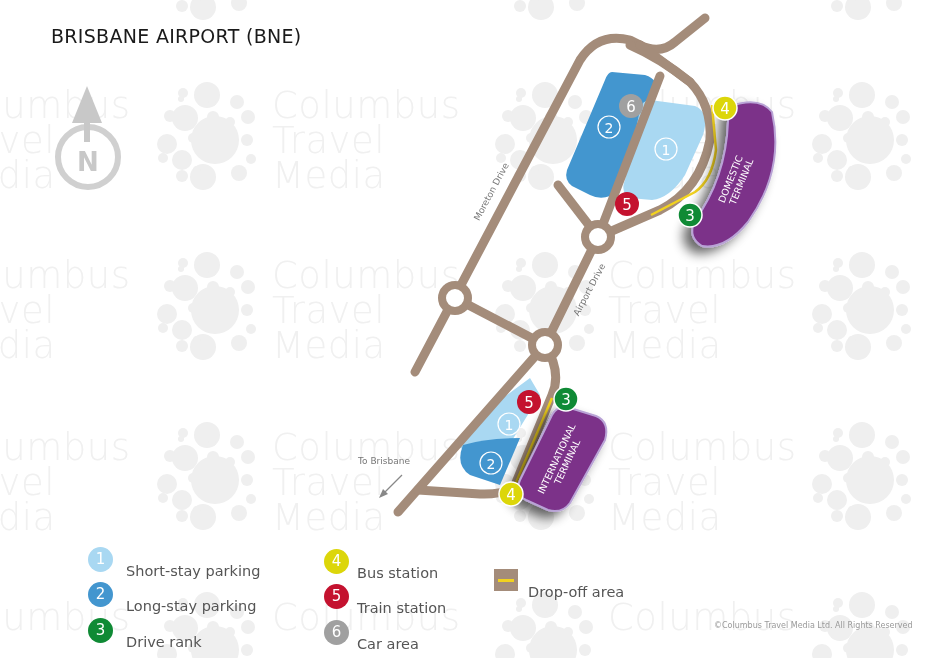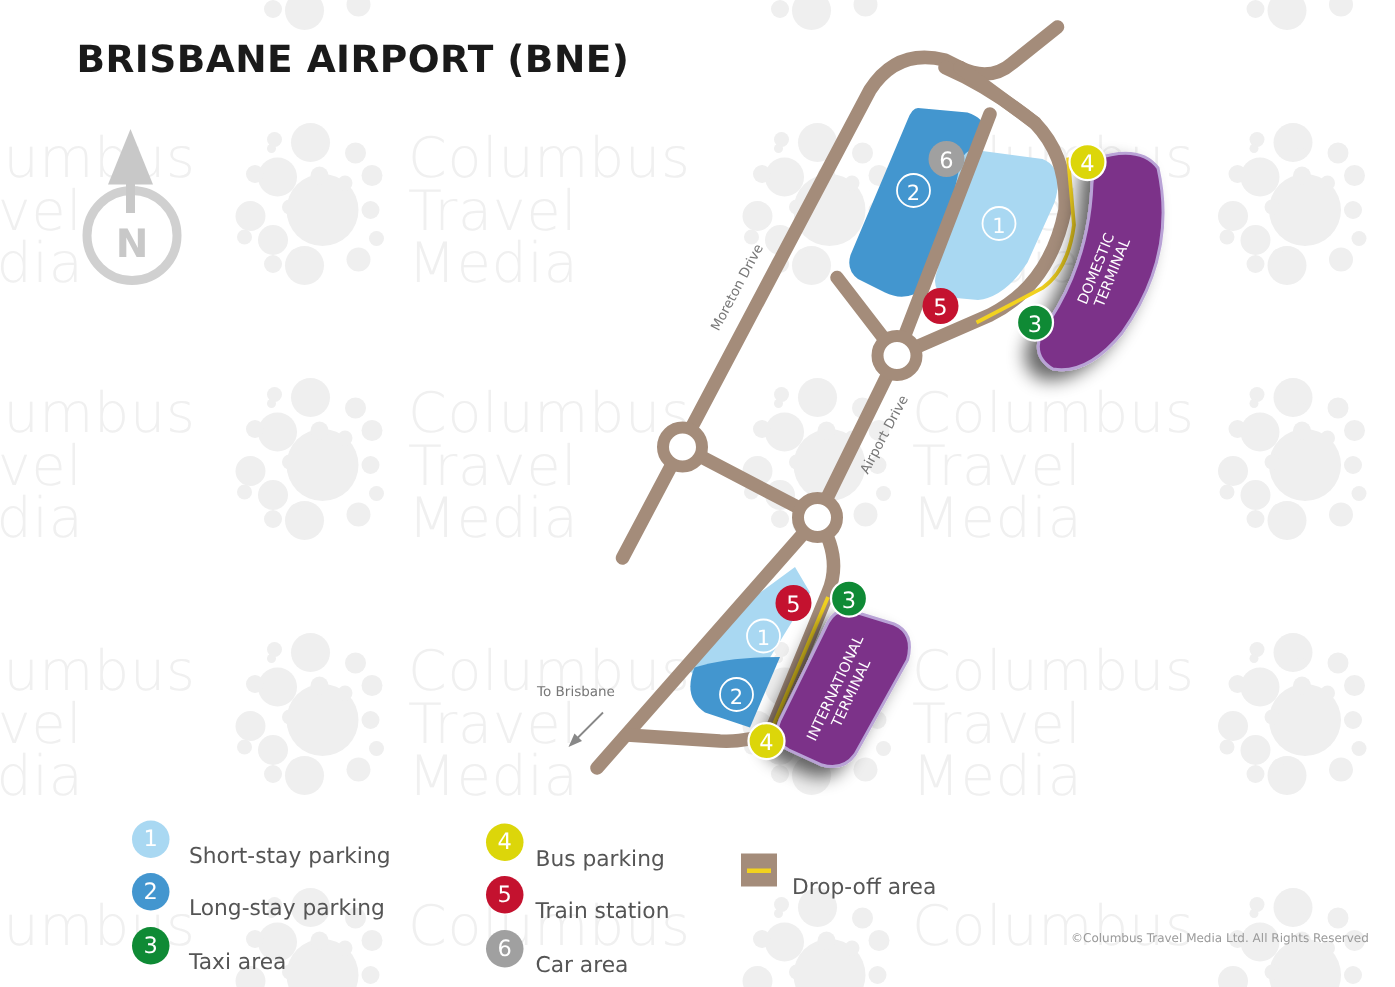--- a/index.html
+++ b/index.html
@@ -1,19 +1,19 @@
 <!DOCTYPE html>
 <html><head>
   <meta charset="utf-8">
   <style>
     html, body { margin: 0; padding: 0; }
     body { width: 930px; height: 658px; position: relative; overflow: hidden; background: #ffffff; font-family: "DejaVu Sans", sans-serif; }
     .wm-layer { position: absolute; left: 0; top: 0; width: 930px; height: 658px; }
     .wm-text { position: absolute; font-family: "DejaVu Sans", sans-serif; font-size: 37px; line-height: 35px; color: #f0f0f0; font-weight: 300; letter-spacing: 0.5px; }
-    .title { position: absolute; left: 51px; top: 25px; font-size: 25px; color: #1a1a1a; letter-spacing: 0.3px; font-weight: bold; }
+    .title { position: absolute; left: 51px; top: 25px; font-size: 19px; color: #1a1a1a; letter-spacing: 0.3px; }
     svg.map { position: absolute; left: 0; top: 0; }
     .legend-item { position: absolute; display: flex; align-items: center; height: 28px; }
     .legend-dot { width: 25px; height: 25px; border-radius: 50%; color: #fff; font-size: 15px; display: flex; align-items: center; justify-content: center; margin-right: 13px; }
     .legend-label { font-size: 14.5px; color: #555; margin-top: 24px; }
     .dropoff-swatch { width: 24px; height: 22px; background: #a48c7a; display: flex; align-items: center; justify-content: center; margin-right: 10px; }
     .dropoff-swatch span { width: 16px; height: 3px; background: #f2d21f; display: block; }
     .copyright { position: absolute; left: 714px; top: 621px; font-size: 8px; color: #9a9a9a; }
   </style>
 </head>
 <body>
@@ -249,25 +249,25 @@
   <div class="legend-item" style="left:88px;top:545px">
     <div class="legend-dot" style="background:#a9d8f2">1</div>
     <span class="legend-label">Short-stay parking</span>
   </div>
   <div class="legend-item" style="left:88px;top:580px">
     <div class="legend-dot" style="background:#4396cf">2</div>
     <span class="legend-label">Long-stay parking</span>
   </div>
   <div class="legend-item" style="left:88px;top:616px">
     <div class="legend-dot" style="background:#0f8a35">3</div>
-    <span class="legend-label">Taxi area</span>
+    <span class="legend-label">Drive rank</span>
   </div>
   <div class="legend-item" style="left:324px;top:547px">
     <div class="legend-dot" style="background:#dcd60a;margin-right:8px">4</div>
-    <span class="legend-label">Bus parking</span>
+    <span class="legend-label">Bus station</span>
   </div>
   <div class="legend-item" style="left:324px;top:582px">
     <div class="legend-dot" style="background:#c4122f;margin-right:8px">5</div>
     <span class="legend-label">Train station</span>
   </div>
   <div class="legend-item" style="left:324px;top:618px">
     <div class="legend-dot" style="background:#a0a0a0;margin-right:8px">6</div>
     <span class="legend-label">Car area</span>
   </div>
   <div class="legend-item" style="left:494px;top:566px">

